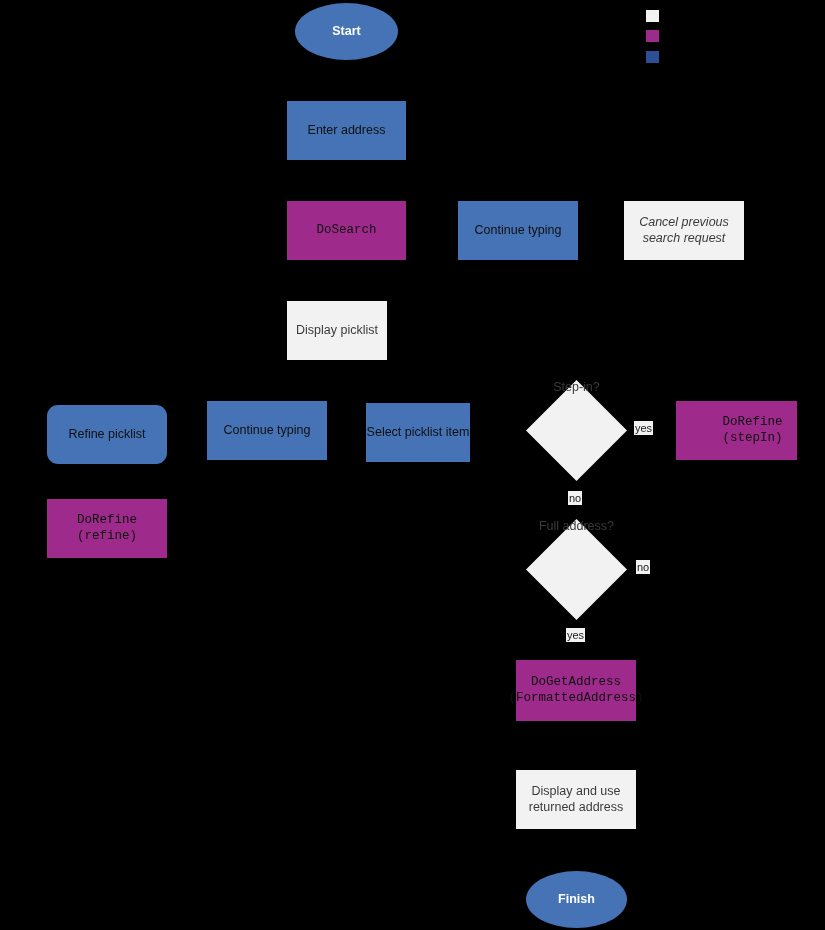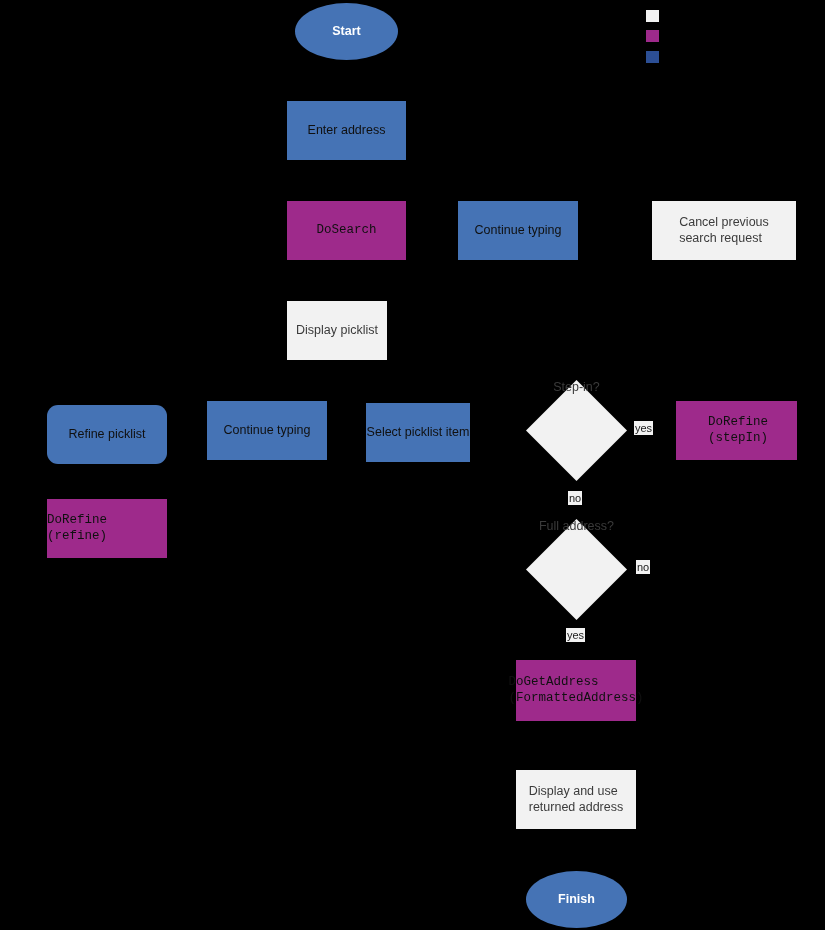--- a/index.html
+++ b/index.html
@@ -16,20 +16,21 @@
     height: 930px;
     background: #000000;
     overflow: hidden;
   }
   .node {
     position: absolute;
     box-sizing: border-box;
     display: flex;
     align-items: center;
     justify-content: center;
+    text-align: center;
     line-height: 1.22;
     font-size: 12.5px;
     color: #1a1a1a;
     white-space: pre-line;
   }
   .proc { }
   .proc.blue   { background: #4573b5; color: #101010; }
   .proc.magenta{ background: #9e2a8b; color: #101010; font-family: Liberation Mono, monospace; }
   .proc.white  { background: #f2f2f2; color: #3b3b3b; }
   .terminator {
@@ -89,21 +90,21 @@
 </style>
 </head>
 <body>
 
 <div id="canvas">
   <div id="nodes-layer">
       <div class="node terminator" style="left: 295px; top: 3px; width: 103px; height: 57px; background: rgb(69, 115, 181);">Start</div>
       <div class="node proc blue" style="left: 287px; top: 101px; width: 119px; height: 59px;">Enter address</div>
       <div class="node proc magenta" style="left: 287px; top: 201px; width: 119px; height: 59px;">DoSearch</div>
       <div class="node proc blue" style="left: 458px; top: 201px; width: 120px; height: 59px;">Continue typing</div>
-      <div class="node proc white" style="left: 652px; top: 201px; width: 144px; height: 59px;">Cancel previous
+      <div class="node proc white" style="left: 624px; top: 201px; width: 120px; height: 59px; font-style: italic;">Cancel previous
 search request</div>
       <div class="node proc white" style="left: 287px; top: 301px; width: 100px; height: 59px;">Display picklist</div>
       <div class="node proc blue" style="left: 47px; top: 405px; width: 120px; height: 59px; border-radius: 11px;">Refine picklist</div>
       <div class="node proc blue" style="left: 207px; top: 401px; width: 120px; height: 59px;">Continue typing</div>
       <div class="node proc blue" style="left: 366px; top: 403px; width: 104px; height: 59px;">Select picklist item</div>
       <div class="node proc magenta" style="left: 676px; top: 401px; width: 121px; height: 59px; padding-left: 32px;">DoRefine (stepIn)</div>
       <div class="node proc magenta" style="left: 47px; top: 499px; width: 120px; height: 59px;">DoRefine (refine)</div>
       <div class="diamond-wrap" style="left: 526px; top: 380px; width: 101px; height: 101px;">
         <svg class="diamond-shape" viewBox="0 0 100 100" preserveAspectRatio="none">
           <polygon points="50,0 100,50 50,100 0,50" fill="#f2f2f2"></polygon>

